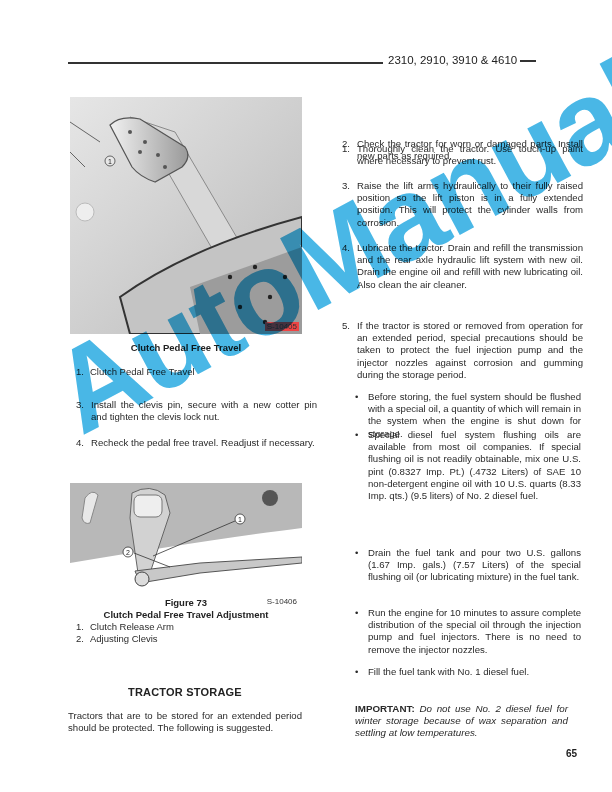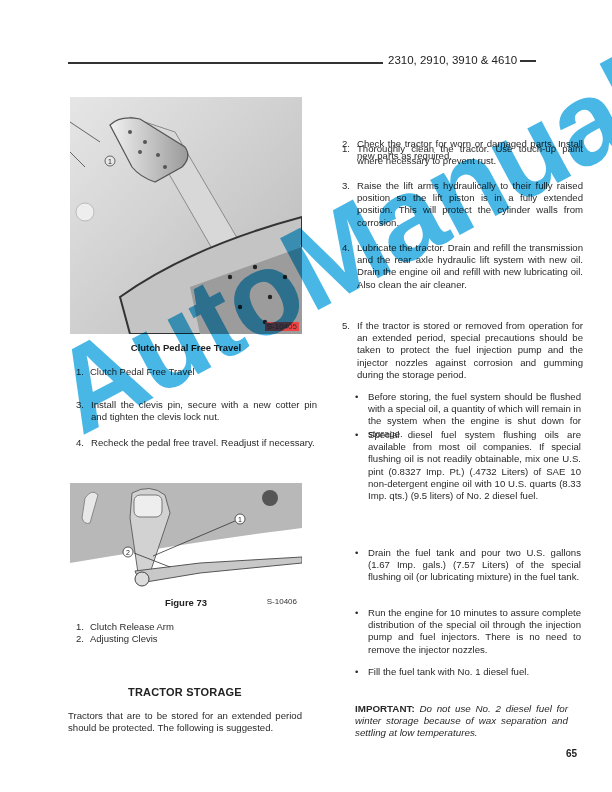--- a/index.html
+++ b/index.html
@@ -106,20 +106,21 @@
     <circle cx="170" cy="36" r="5" fill="#fff" stroke="#333" stroke-width="0.8"></circle>
     <text x="170" y="39" font-size="7" text-anchor="middle" fill="#222" font-family="Liberation Sans, sans-serif">1</text>
     <line x1="64" y1="70" x2="100" y2="84" stroke="#333" stroke-width="0.8"></line>
     <circle cx="58" cy="69" r="5" fill="#fff" stroke="#333" stroke-width="0.8"></circle>
     <text x="58" y="72" font-size="7" text-anchor="middle" fill="#222" font-family="Liberation Sans, sans-serif">2</text>
   </svg>
   <span class="fig-id">S-10406</span>
 </div>
 <div class="caption" style="left:70px; top:597px; width:232px;">
   <div>Figure 73</div>
+  <div>Clutch Pedal Free Travel Adjustment</div>
 </div>
 <div class="legend" style="left:76px; top:621px;">
   <div><span class="n">1.</span><span>Clutch Release Arm</span></div>
   <div><span class="n">2.</span><span>Adjusting Clevis</span></div>
 </div>
 
 <div class="section-heading">TRACTOR STORAGE</div>
 <div class="para" style="left:68px; top:710px; width:234px;">Tractors that are to be stored for an extended period should be protected. The following is suggested.</div>
 
 <div class="para num-item" style="left:342px; top:95px; width:226px;margin-top:48px;">

